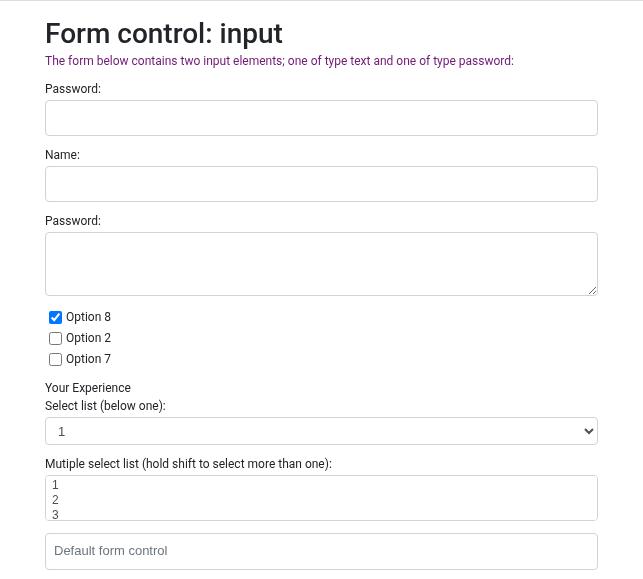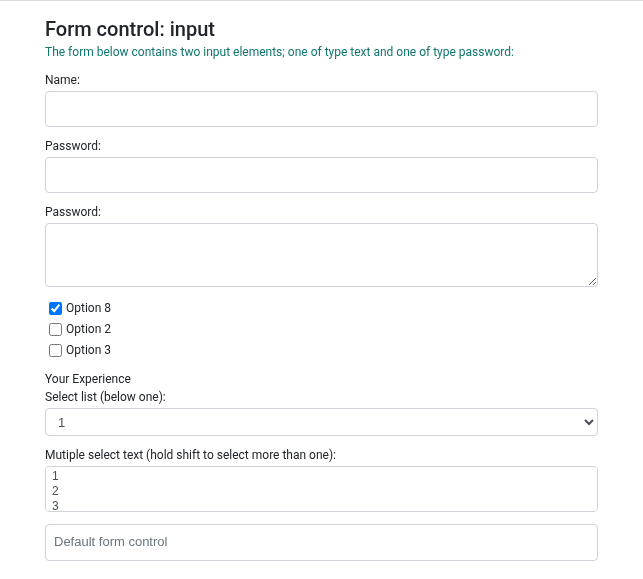--- a/index.html
+++ b/index.html
@@ -9,27 +9,27 @@
     font-size: 13px;
     color: #212529;
     background: #fff;
     border-top: 1px solid #ddd;
   }
   .container {
     width: 643px;
     padding: 10px 45px 20px 45px;
   }
   h2 {
-    font-size: 20px;
+    font-size: 28px;
     font-weight: 500;
     margin: 6px 0 4px 0;
   }
   .subtitle {
     font-size: 12px;
-    color: #0f766e;
+    color: #701a75;
     margin-bottom: 14px;
   }
   .form-group {
     margin-bottom: 12px;
   }
   .form-label {
     display: block;
     font-size: 12px;
     color: #212529;
     margin-bottom: 4px;
@@ -73,49 +73,49 @@
   ::placeholder { color: #6c757d; opacity: 1; }
 </style>
 </head>
 <body>
 
 <div class="container">
   <h2>Form control: input</h2>
   <div class="subtitle">The form below contains two input elements; one of type text and one of type password:</div>
 
   <div class="form-group">
-    <label class="form-label">Name:</label>
-    <input type="text" class="form-control" style="">
+    <label class="form-label">Password:</label>
+    <input type="password" class="form-control" style="">
   </div>
 
   <div class="form-group">
-    <label class="form-label">Password:</label>
-    <input type="password" class="form-control" style="">
+    <label class="form-label">Name:</label>
+    <input type="text" class="form-control" style="">
   </div>
 
   <div class="form-group">
     <label class="form-label">Password:</label>
     <textarea class="form-control" style=""></textarea>
   </div>
 
   <div class="form-group" id="checkboxes">
       <div class="form-check"><input type="checkbox" checked="" style=""><span>Option 8</span></div>
       <div class="form-check"><input type="checkbox" style=""><span>Option 2</span></div>
-      <div class="form-check"><input type="checkbox" style=""><span>Option 3</span></div>
+      <div class="form-check"><input type="checkbox" style=""><span>Option 7</span></div>
     </div>
 
   <div class="form-group">
     <label class="form-label">Your Experience</label>
 
     <label class="form-label">Select list (below one):</label>
     <select class="form-control" id="select-one"><option>1</option></select>
   </div>
 
   <div class="form-group">
-    <label class="form-label">Mutiple select text (hold shift to select more than one):</label>
+    <label class="form-label">Mutiple select list (hold shift to select more than one):</label>
     <select multiple="" class="form-control" id="select-multiple">
         <option>1</option>
         <option>2</option>
         <option>3</option>
         <option>4</option>
       </select>
   </div>
 
   <div class="form-group">
     <input type="text" class="form-control" placeholder="Default form control" style="">

